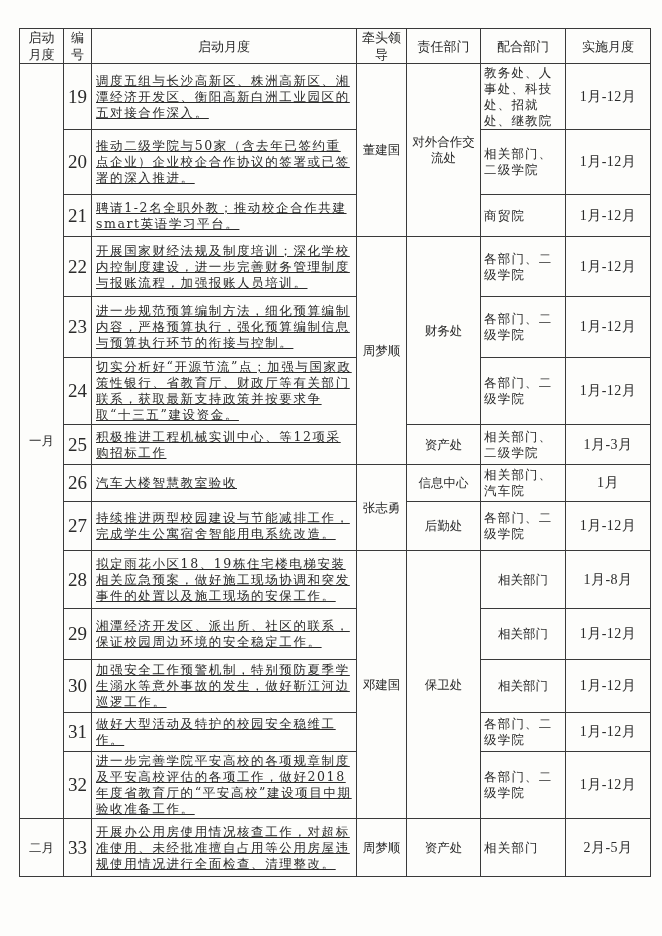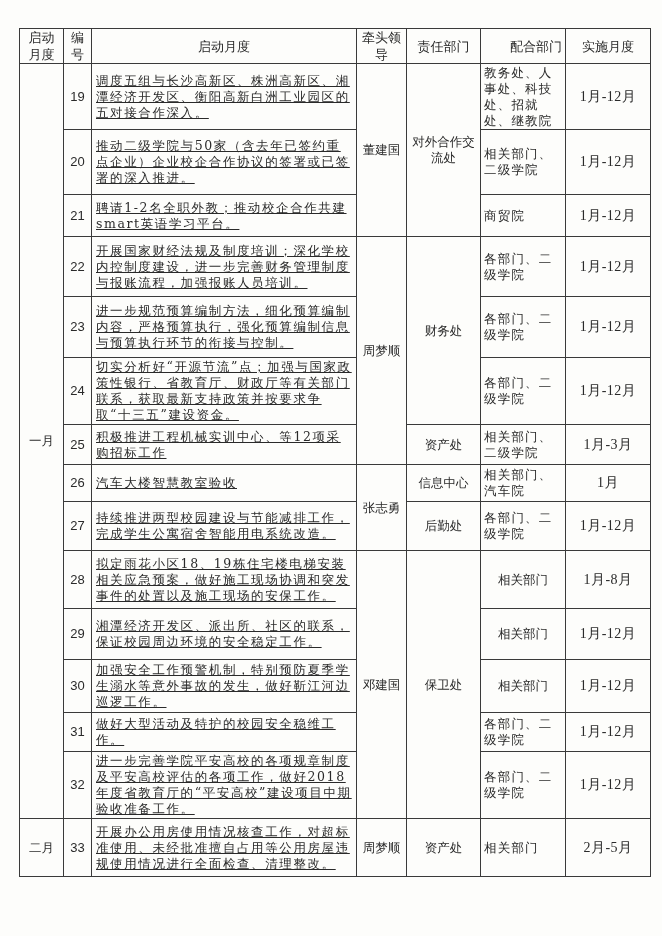--- a/index.html
+++ b/index.html
@@ -5,21 +5,21 @@
   html, body { margin: 0; padding: 0; background: #fdfdfb; }
   body { width: 662px; height: 936px; position: relative; overflow: hidden;
          font-family: "DejaVu Serif", "Liberation Serif", serif; color: #2a2a2a; }
   table { position: absolute; left: 19px; top: 28px; border-collapse: collapse;
           table-layout: fixed; width: 631px; }
   td, th { border: 1.3px solid #3a3a3a; padding: 0 3px; font-weight: normal;
            font-size: 12.5px; line-height: 16px; vertical-align: middle; overflow: hidden; }
   th { text-align: center; font-size: 13px; line-height: 17px; }
   .c { text-align: center; }
   .l { text-align: left; letter-spacing: 1.2px; }
-  .num { text-align: center; font-family: Liberation Sans, sans-serif; font-size: 13px; }
+  .num { text-align: center; font-family: Liberation Serif, serif; font-size: 19px; }
   .proj { letter-spacing: 1.6px; padding-left: 4px; text-decoration: underline; }
   .mon { font-family: "Liberation Serif", "DejaVu Serif", serif; font-size: 14px; letter-spacing: 0.5px; }
 </style>
 </head>
 <body>
 
 <table>
   <colgroup>
     <col style="width:44px">
       <col style="width:28px">
@@ -29,21 +29,21 @@
       <col style="width:85px">
       <col style="width:85px">
   </colgroup>
   <thead>
     <tr style="height:33px">
       <th>启动月度</th>
       <th>编号</th>
       <th>启动月度</th>
       <th>牵头领导</th>
       <th>责任部门</th>
-      <th style="text-align:right">配合部门</th>
+      <th style="text-align:center">配合部门</th>
       <th>实施月度</th>
     </tr>
   </thead>
   <tbody>
 
     <tr style="height:66px">
       <td rowspan="14" class="c">一月</td>
       <td class="num">19</td>
       <td class="l proj">调度五组与长沙高新区、株洲高新区、湘潭经济开发区、衡阳高新白洲工业园区的五对接合作深入。</td>
       <td rowspan="3" class="c">董建国</td>

